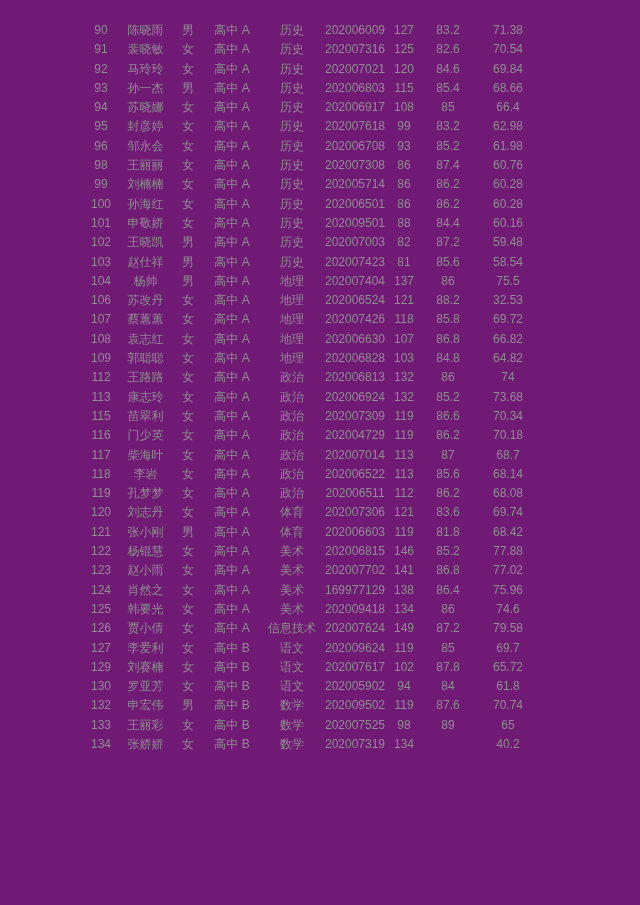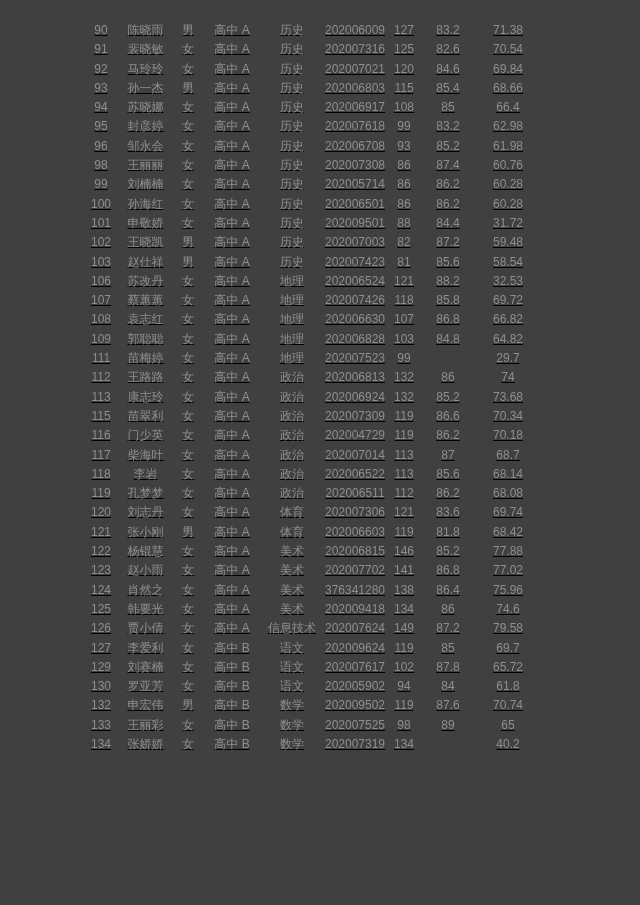--- a/index.html
+++ b/index.html
@@ -8,22 +8,21 @@
     height: 905px;
     background: #ffffff;
     font-family: "Liberation Sans", "DejaVu Sans", sans-serif;
     overflow: hidden;
   }
   .page {
     width: 640px;
     height: 905px;
     padding-top: 21px;
     padding-left: 85px;
-    background: #404040;
-    text-decoration: underline;
+    background: #701a75;
   }
   table.score-table {
     border-collapse: collapse;
     table-layout: fixed;
     width: 455px;
   }
   table.score-table td {
     font-size: 12px;
     line-height: 19.3px;
     height: 19.3px;
@@ -174,21 +173,21 @@
         </tr>
         <tr>
           <td>101</td>
           <td>申敬娇</td>
           <td>女</td>
           <td>高中 A</td>
           <td>历史</td>
           <td>202009501</td>
           <td>88</td>
           <td>84.4</td>
-          <td>31.72</td>
+          <td>60.16</td>
         </tr>
         <tr>
           <td>102</td>
           <td>王晓凯</td>
           <td>男</td>
           <td>高中 A</td>
           <td>历史</td>
           <td>202007003</td>
           <td>82</td>
           <td>87.2</td>
@@ -197,20 +196,31 @@
         <tr>
           <td>103</td>
           <td>赵仕祥</td>
           <td>男</td>
           <td>高中 A</td>
           <td>历史</td>
           <td>202007423</td>
           <td>81</td>
           <td>85.6</td>
           <td>58.54</td>
+        </tr>
+        <tr>
+          <td>104</td>
+          <td>杨帅</td>
+          <td>男</td>
+          <td>高中 A</td>
+          <td>地理</td>
+          <td>202007404</td>
+          <td>137</td>
+          <td>86</td>
+          <td>75.5</td>
         </tr>
         <tr>
           <td>106</td>
           <td>苏改丹</td>
           <td>女</td>
           <td>高中 A</td>
           <td>地理</td>
           <td>202006524</td>
           <td>121</td>
           <td>88.2</td>
@@ -243,31 +253,20 @@
           <td>郭聪聪</td>
           <td>女</td>
           <td>高中 A</td>
           <td>地理</td>
           <td>202006828</td>
           <td>103</td>
           <td>84.8</td>
           <td>64.82</td>
         </tr>
         <tr>
-          <td>111</td>
-          <td>苗梅婷</td>
-          <td>女</td>
-          <td>高中 A</td>
-          <td>地理</td>
-          <td>202007523</td>
-          <td>99</td>
-          <td></td>
-          <td>29.7</td>
-        </tr>
-        <tr>
           <td>112</td>
           <td>王路路</td>
           <td>女</td>
           <td>高中 A</td>
           <td>政治</td>
           <td>202006813</td>
           <td>132</td>
           <td>86</td>
           <td>74</td>
         </tr>
@@ -380,21 +379,21 @@
           <td>141</td>
           <td>86.8</td>
           <td>77.02</td>
         </tr>
         <tr>
           <td>124</td>
           <td>肖然之</td>
           <td>女</td>
           <td>高中 A</td>
           <td>美术</td>
-          <td>376341280</td>
+          <td>169977129</td>
           <td>138</td>
           <td>86.4</td>
           <td>75.96</td>
         </tr>
         <tr>
           <td>125</td>
           <td>韩要光</td>
           <td>女</td>
           <td>高中 A</td>
           <td>美术</td>

